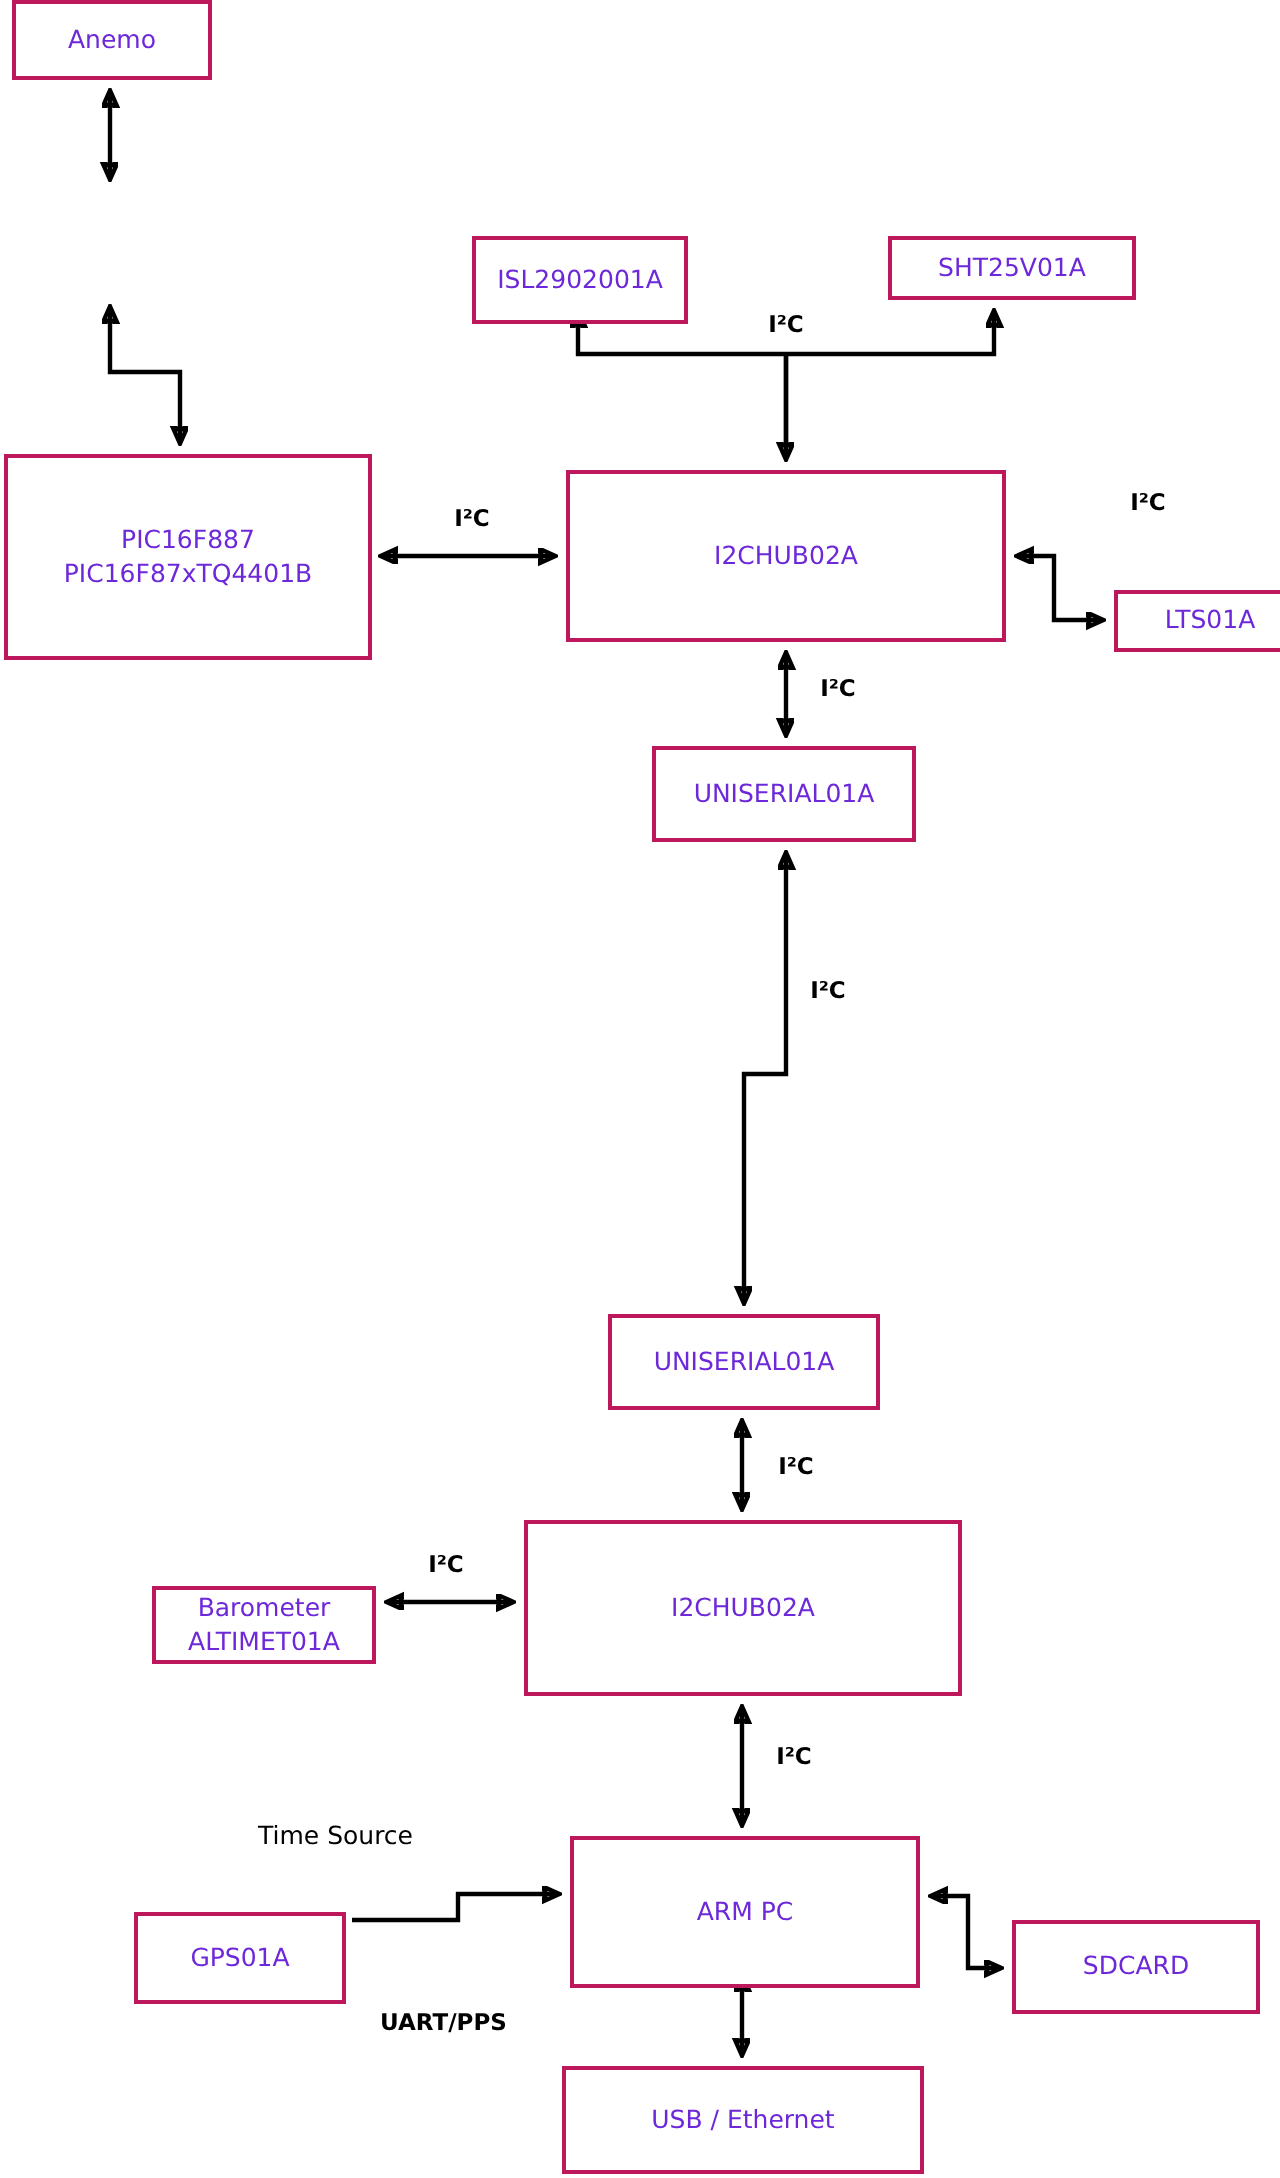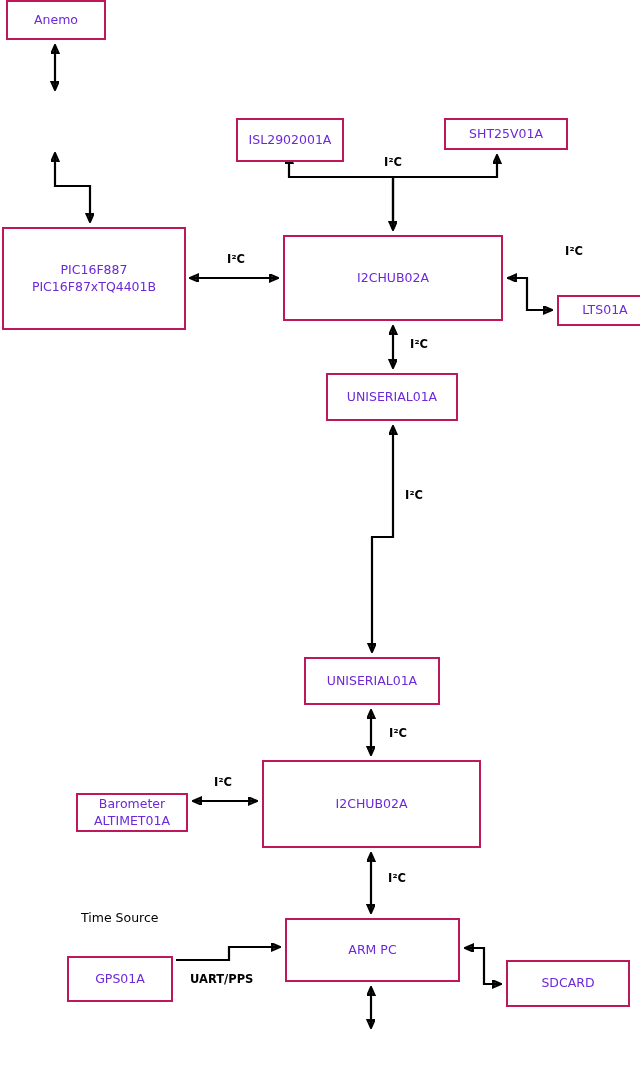--- a/index.html
+++ b/index.html
@@ -34,27 +34,29 @@
     position: absolute;
     color: #000000;
     font-size: 11.5px;
     white-space: nowrap;
     z-index: 4;
     transform: translateX(-50%);
     font-weight: bold;
   }
   .edge-label.left {
     transform: none;
+    margin-top: 32px;
   }
   .free-label {
     position: absolute;
     color: #000000;
     font-size: 12.5px;
     white-space: nowrap;
     z-index: 4;
+    margin-left: 48px;
   }
   svg.wires {
     position: absolute;
     left: 0;
     top: 0;
     width: 640px;
     height: 1089px;
     z-index: 1;
     overflow: visible;
   }
@@ -127,24 +129,25 @@
 
   <div class="node" style="left:304px; top:657px; width:136px; height:48px;">UNISERIAL01A</div>
 
   <div class="node" style="left:262px; top:760px; width:219px; height:88px;">I2CHUB02A</div>
 
   <div class="node" style="left:76px; top:775px; width:112px; height:39px;margin-top:18px;">Barometer
 ALTIMET01A</div>
 
   <div class="node" style="left:67px; top:937px; width:106px; height:46px;margin-top:19px;">GPS01A</div>
 
-  <div class="node" style="left:285px; top:918px; width:175px; height:64px;">ARM PC</div>
+  <div class="node" style="left:285px; top:918px; width:175px; height:76px;">ARM PC</div>
 
   <div class="node" style="left:506px; top:960px; width:124px; height:47px;">SDCARD</div>
 
+  <div class="node" style="left:281px; top:1033px; width:181px; height:54px;">USB / Ethernet</div>
 
   <div class="edge-label" style="left:393px; top:155px;">I²C</div>
 
   <div class="edge-label" style="left:236px; top:252px;">I²C</div>
 
   <div class="edge-label" style="left:574px; top:244px;">I²C</div>
 
   <div class="edge-label" style="left:419px; top:337px;">I²C</div>
 
   <div class="edge-label" style="left:414px; top:488px;">I²C</div>

